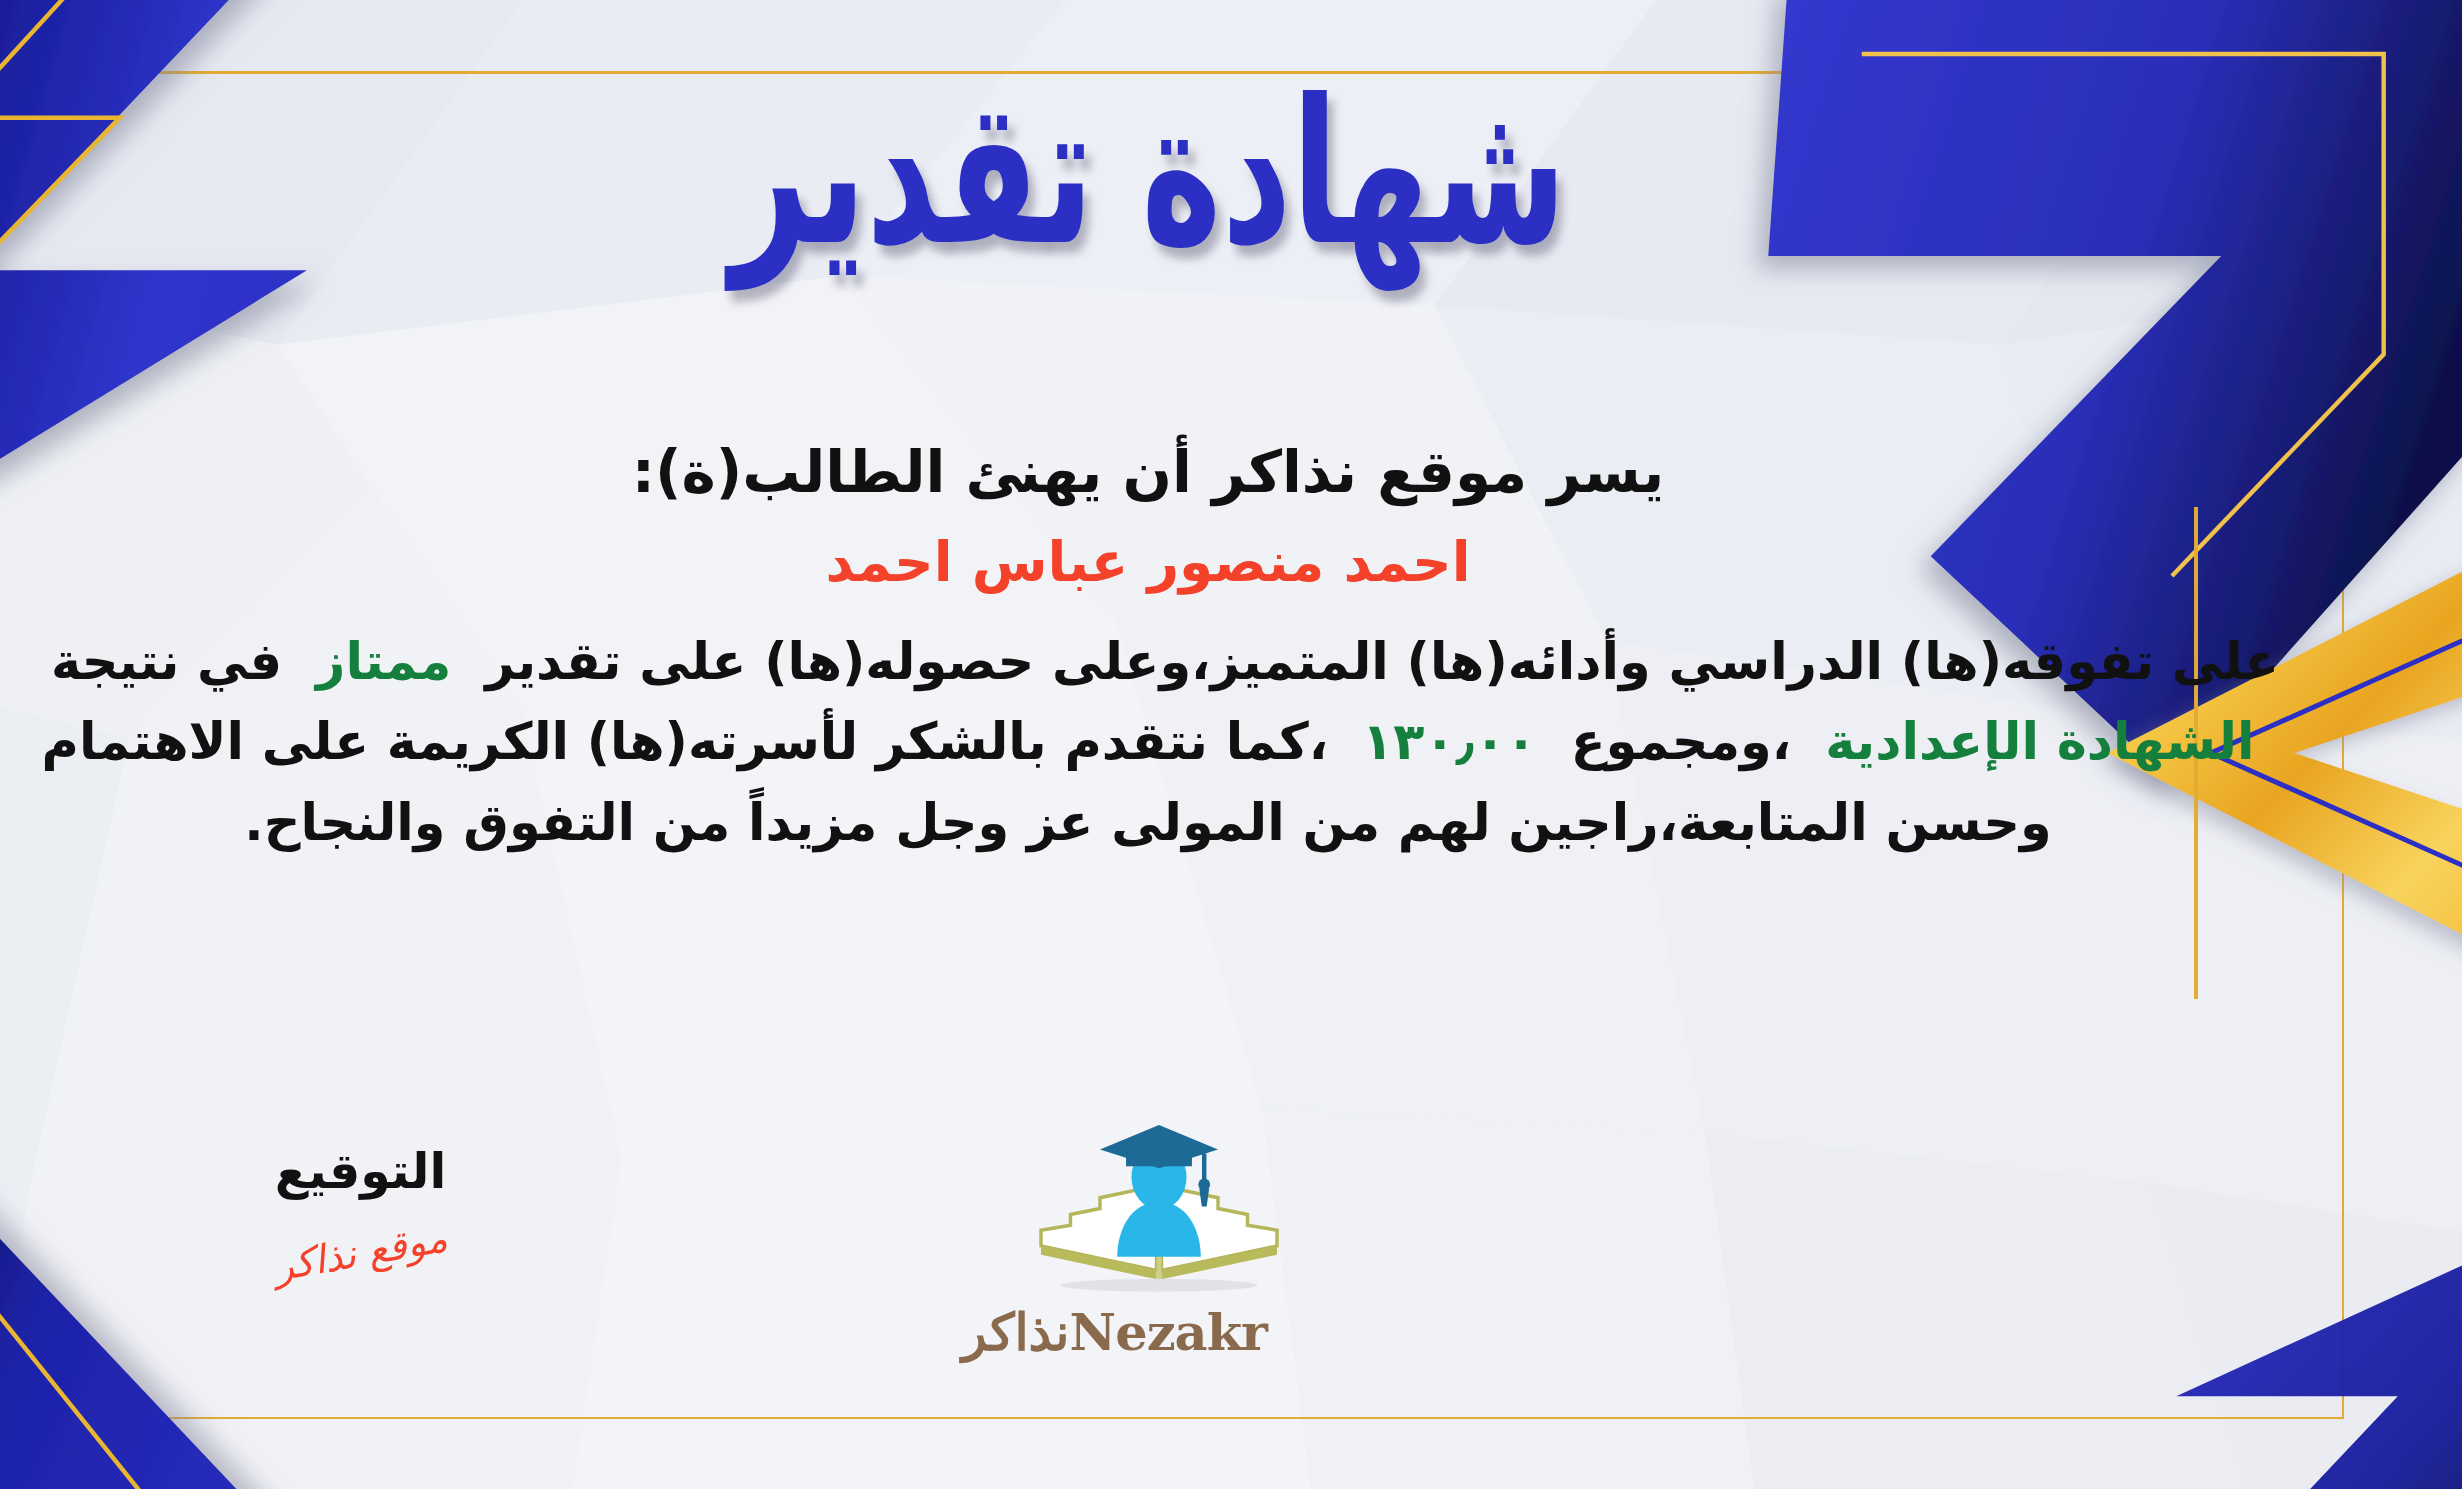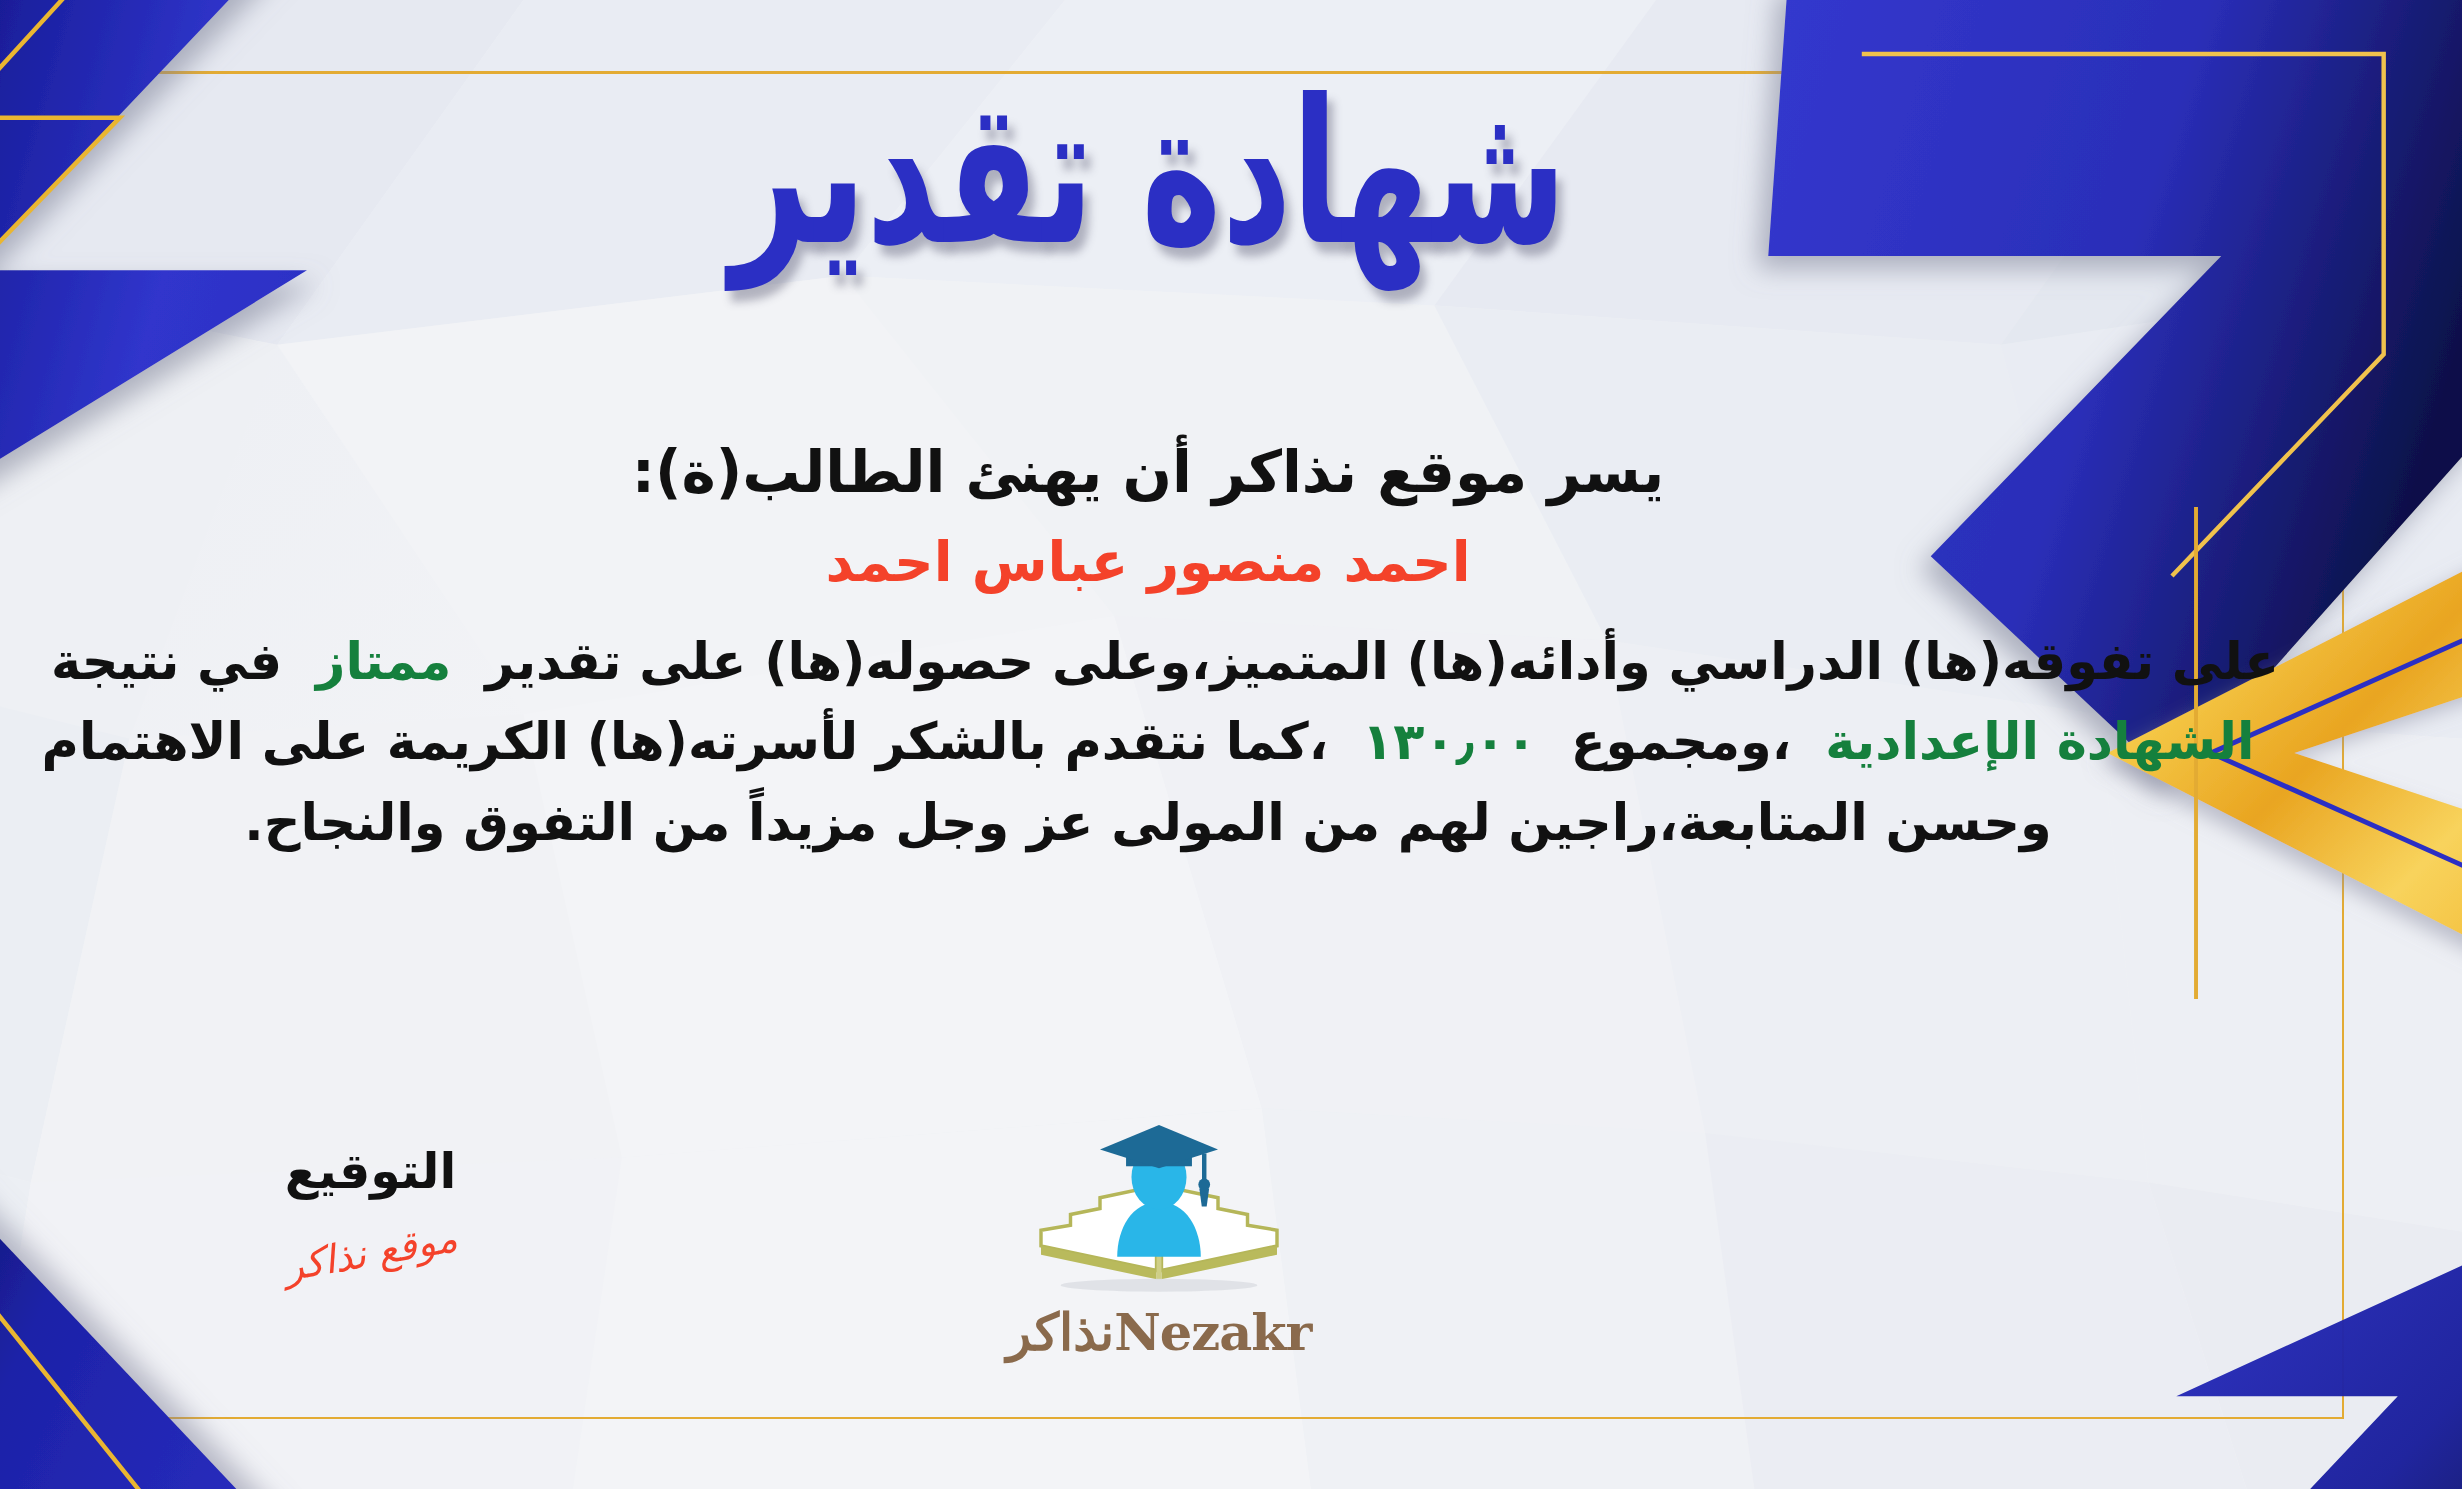--- a/index.html
+++ b/index.html
@@ -86,21 +86,21 @@
     color: #111;
     letter-spacing: -0.5px;
     text-align: center;
   }
   .hl { color: #15803d; font-weight: 600; }
   .sp { display:inline-block; width: 34px; }
 
   
   .signature-area {
     position: absolute;
-    left: 384px;
+    left: 374px;
     top: 1143px;
     width: 305px;
     text-align: center;
   }
   .signature-label {
     font-size: 49px;
     font-weight: 600;
     color: #111;
     letter-spacing: -0.5px;
   }
@@ -113,21 +113,21 @@
     transform: rotate(-10deg);
     display: inline-block;
   }
 
   
   .logo-area {
     position: absolute;
     left: 1128px;
     top: 1123px;
     width: 394px;
-    text-align: center;
+    text-align: left;
   }
   .logo-svg { display:block; margin: 0 auto; }
   .logo-text {
     margin-top: 2px;
     font-size: 51px;
     font-weight: 700;
     color: #8a6a4c;
     font-family: "DejaVu Serif", "Liberation Serif", serif;
     letter-spacing: -1px;
     white-space: nowrap;

